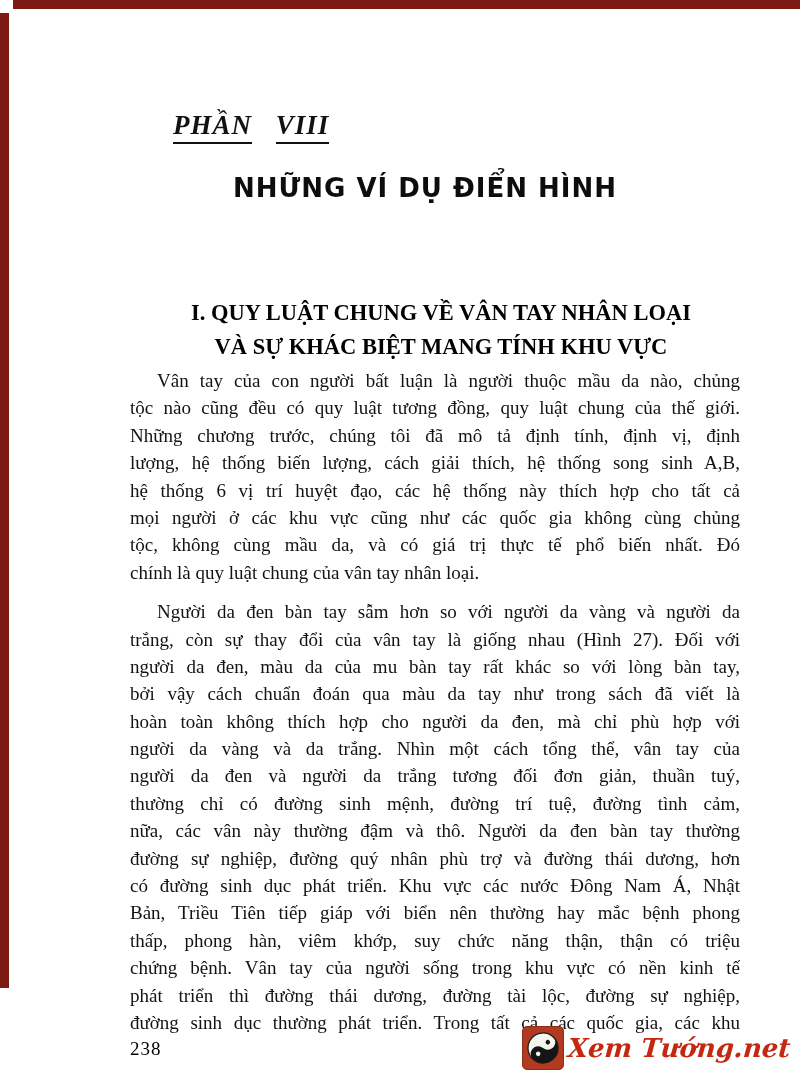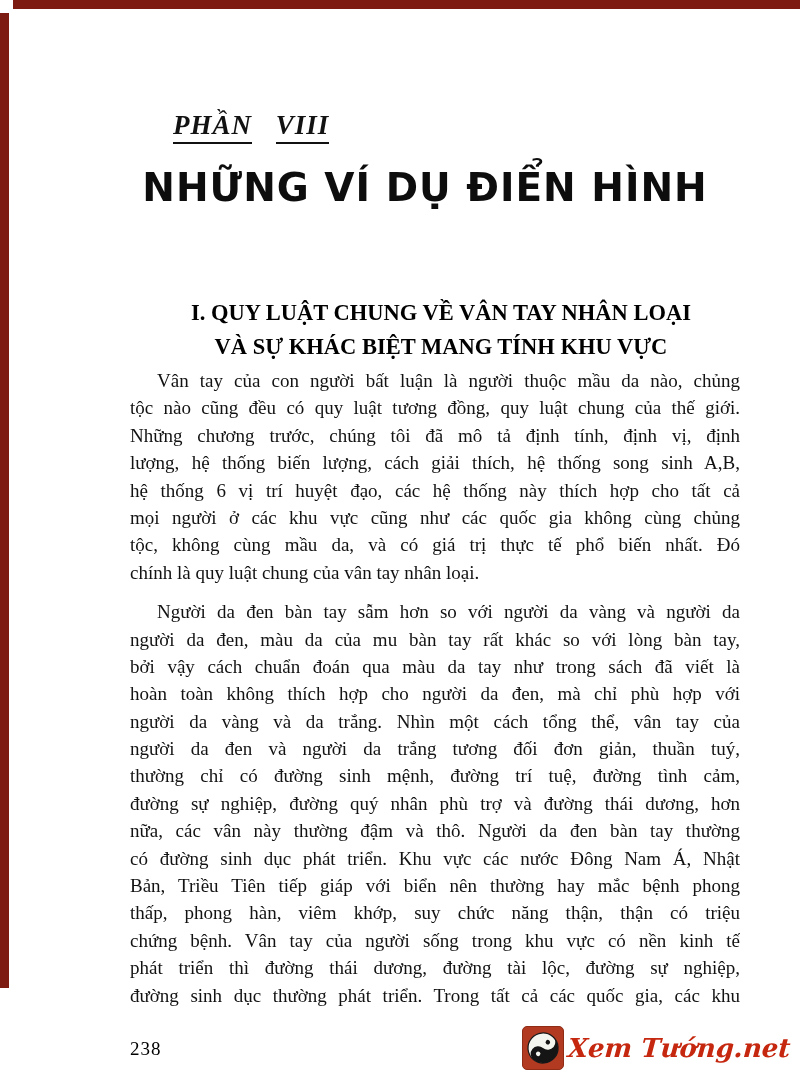--- a/index.html
+++ b/index.html
@@ -20,21 +20,21 @@
     font-style:italic;font-size:27px;font-weight:600;
     letter-spacing:1px;white-space:nowrap;
   }
   .part-label .w{border-bottom:2px solid #111;padding-bottom:2px;margin-left:8px;}
   .part-label .w + .w{margin-left:16px;}
 
   .big-title{
     position:absolute;top:168px;left:110px;width:630px;
     text-align:center;
     font-family:"DejaVu Sans", sans-serif;
-    font-weight:bold;font-size:39px;line-height:40px;
+    font-weight:bold;font-size:26px;line-height:40px;
     letter-spacing:1px;color:#0d0d0d;white-space:nowrap;
     margin:0;
   }
 
   .section-heading{
     position:absolute;top:280px;left:95px;width:660px;
     text-align:center;font-weight:bold;font-size:22.5px;line-height:34px;
     color:#000;margin:16px;
   }
   .section-heading .sl{display:block;white-space:nowrap;}
@@ -102,28 +102,29 @@
         <div class="line">tộc nào cũng đều có quy luật tương đồng, quy luật chung của thế giới.</div>
         <div class="line">Những chương trước, chúng tôi đã mô tả định tính, định vị, định</div>
         <div class="line">lượng, hệ thống biến lượng, cách giải thích, hệ thống song sinh A,B,</div>
         <div class="line">hệ thống 6 vị trí huyệt đạo, các hệ thống này thích hợp cho tất cả</div>
         <div class="line">mọi người ở các khu vực cũng như các quốc gia không cùng chủng</div>
         <div class="line">tộc, không cùng mầu da, và có giá trị thực tế phổ biến nhất. Đó</div>
         <div class="line">chính là quy luật chung của vân tay nhân loại.</div>
       </div>
     <div class="para">
         <div class="line">Người da đen bàn tay sẫm hơn so với người da vàng và người da</div>
+        <div class="line">trắng, còn sự thay đổi của vân tay là giống nhau (Hình 27). Đối với</div>
         <div class="line">người da đen, màu da của mu bàn tay rất khác so với lòng bàn tay,</div>
         <div class="line">bởi vậy cách chuẩn đoán qua màu da tay như trong sách đã viết là</div>
         <div class="line">hoàn toàn không thích hợp cho người da đen, mà chỉ phù hợp với</div>
         <div class="line">người da vàng và da trắng. Nhìn một cách tổng thể, vân tay của</div>
         <div class="line">người da đen và người da trắng tương đối đơn giản, thuần tuý,</div>
         <div class="line">thường chỉ có đường sinh mệnh, đường trí tuệ, đường tình cảm,</div>
+        <div class="line">nữa, các vân này thường đậm và thô. Người da đen bàn tay thường</div>
         <div class="line">đường sự nghiệp, đường quý nhân phù trợ và đường thái dương, hơn</div>
-        <div class="line">nữa, các vân này thường đậm và thô. Người da đen bàn tay thường</div>
         <div class="line">có đường sinh dục phát triển. Khu vực các nước Đông Nam Á, Nhật</div>
         <div class="line">Bản, Triều Tiên tiếp giáp với biển nên thường hay mắc bệnh phong</div>
         <div class="line">thấp, phong hàn, viêm khớp, suy chức năng thận, thận có triệu</div>
         <div class="line">chứng bệnh. Vân tay của người sống trong khu vực có nền kinh tế</div>
         <div class="line">phát triển thì đường thái dương, đường tài lộc, đường sự nghiệp,</div>
         <div class="line">đường sinh dục thường phát triển. Trong tất cả các quốc gia, các khu</div>
       </div>
   </div>
 
   <div class="page-number">238</div>

